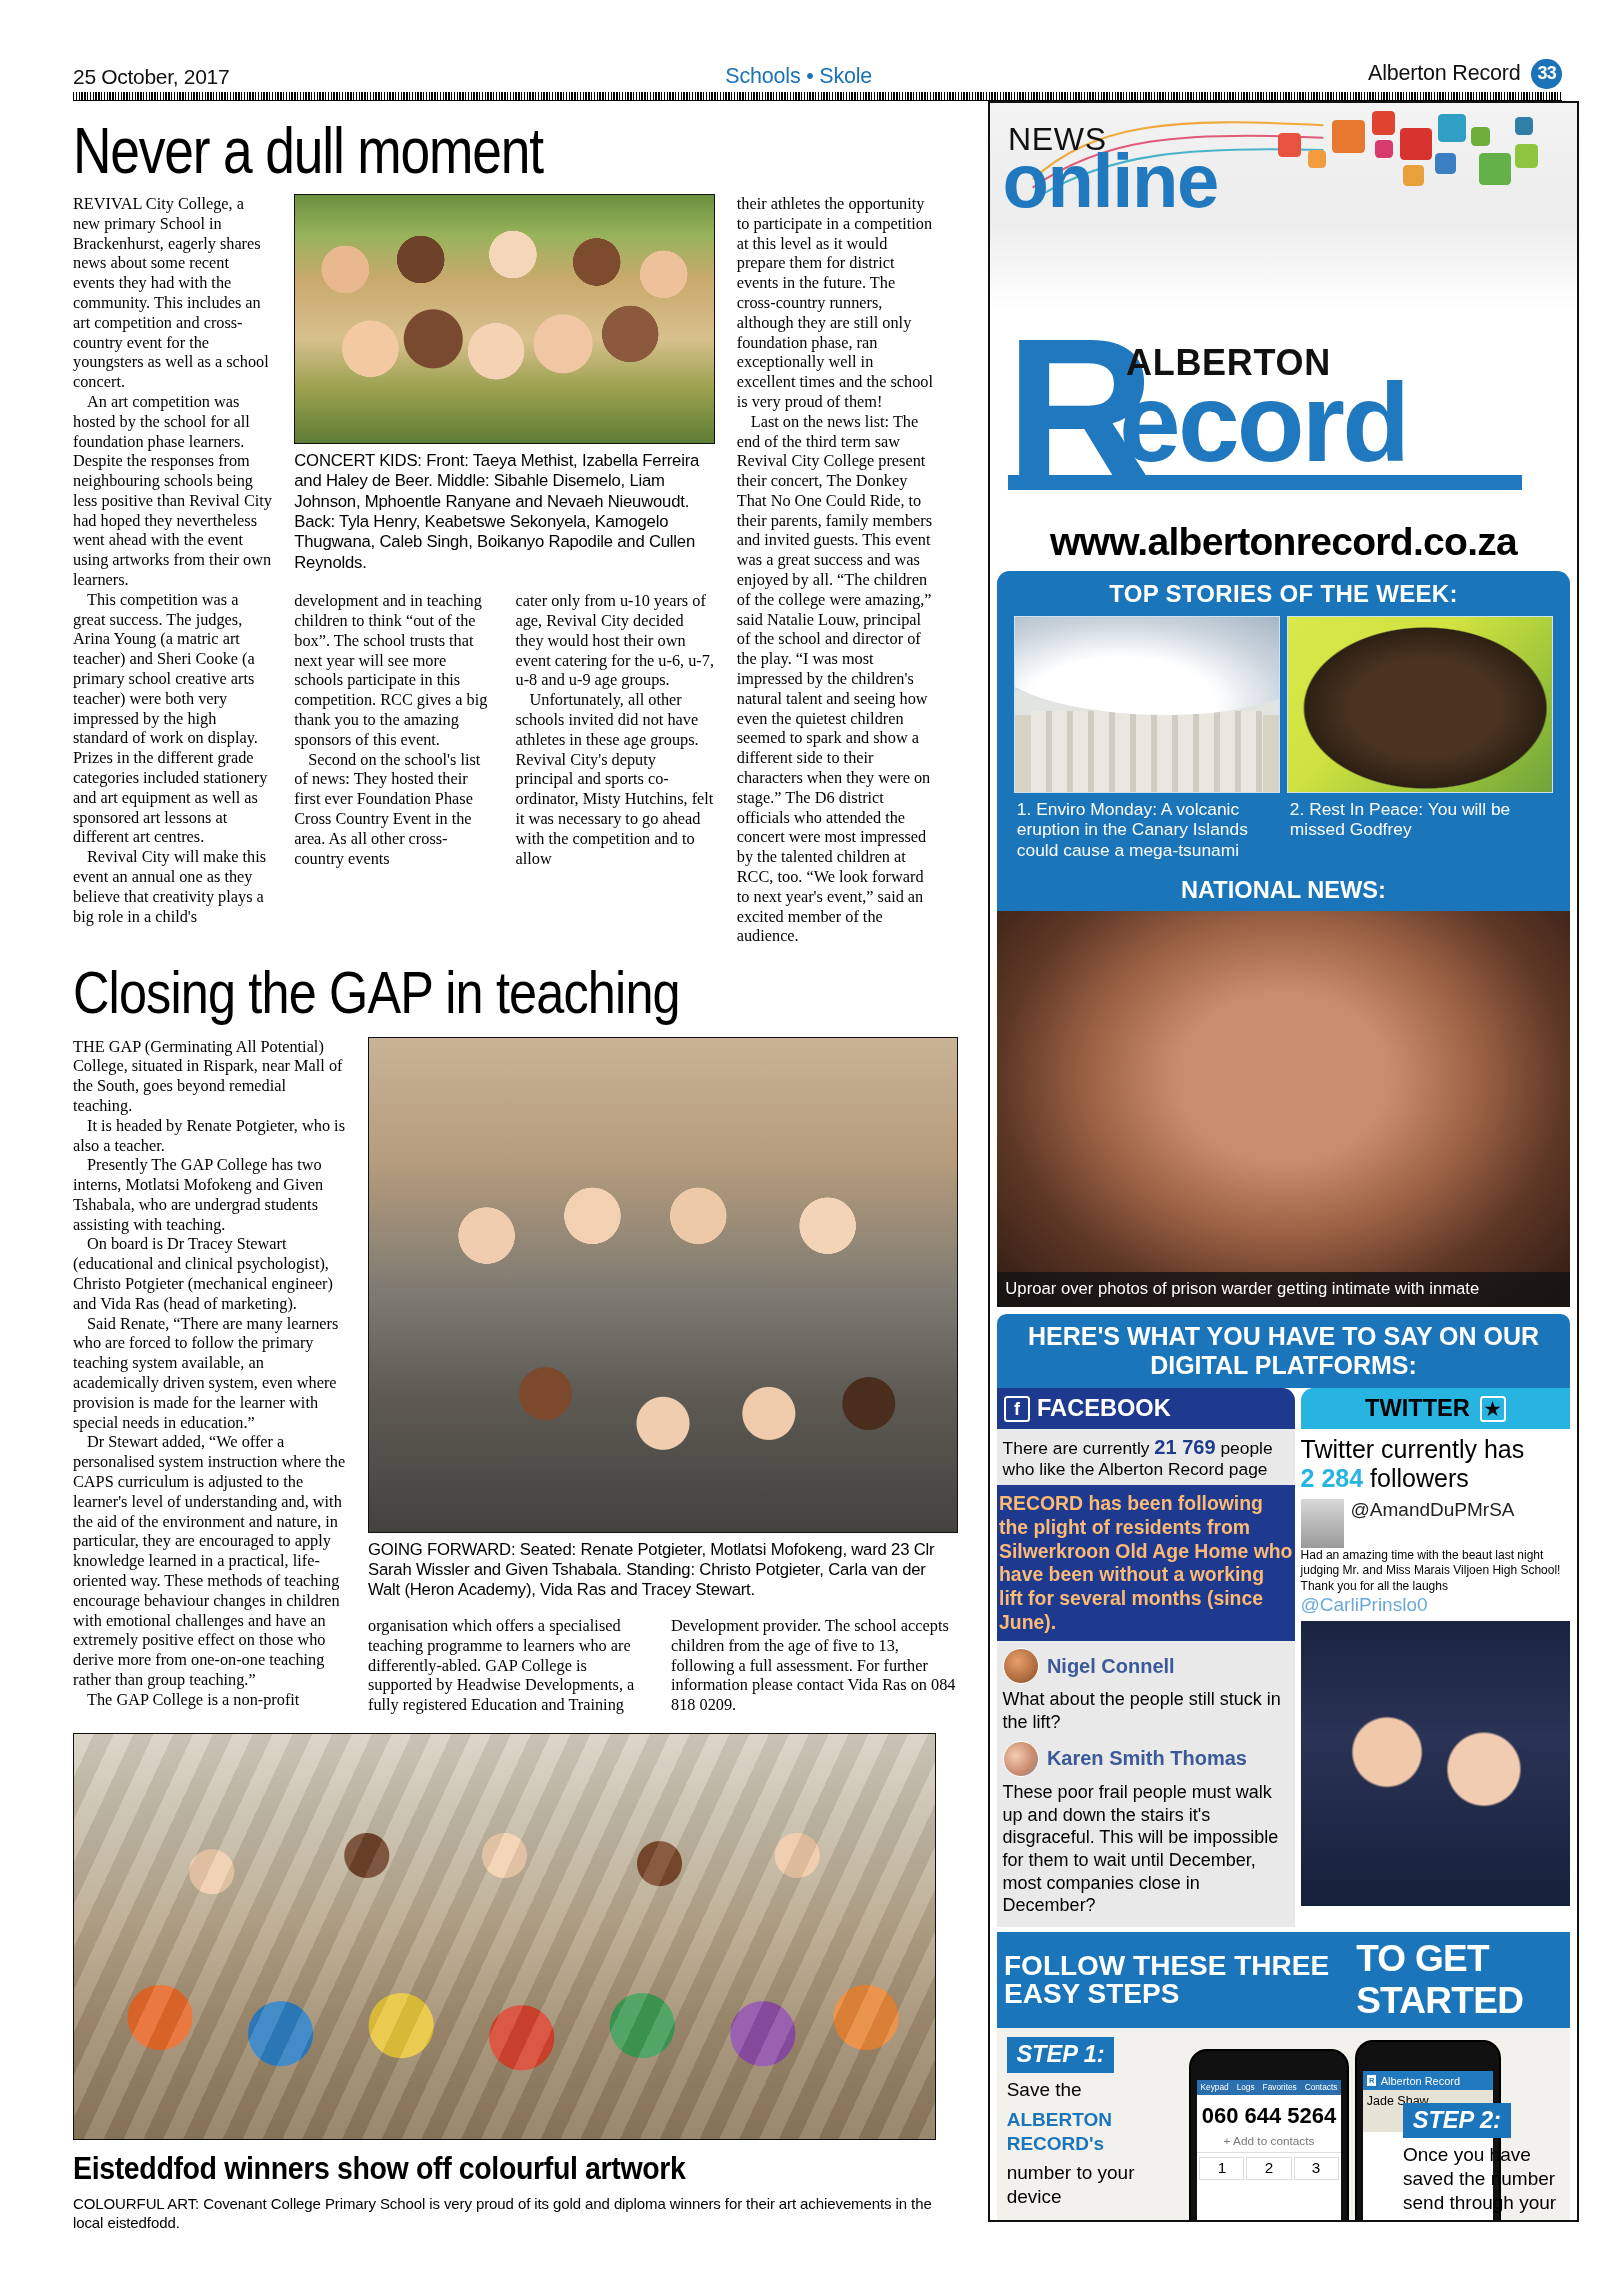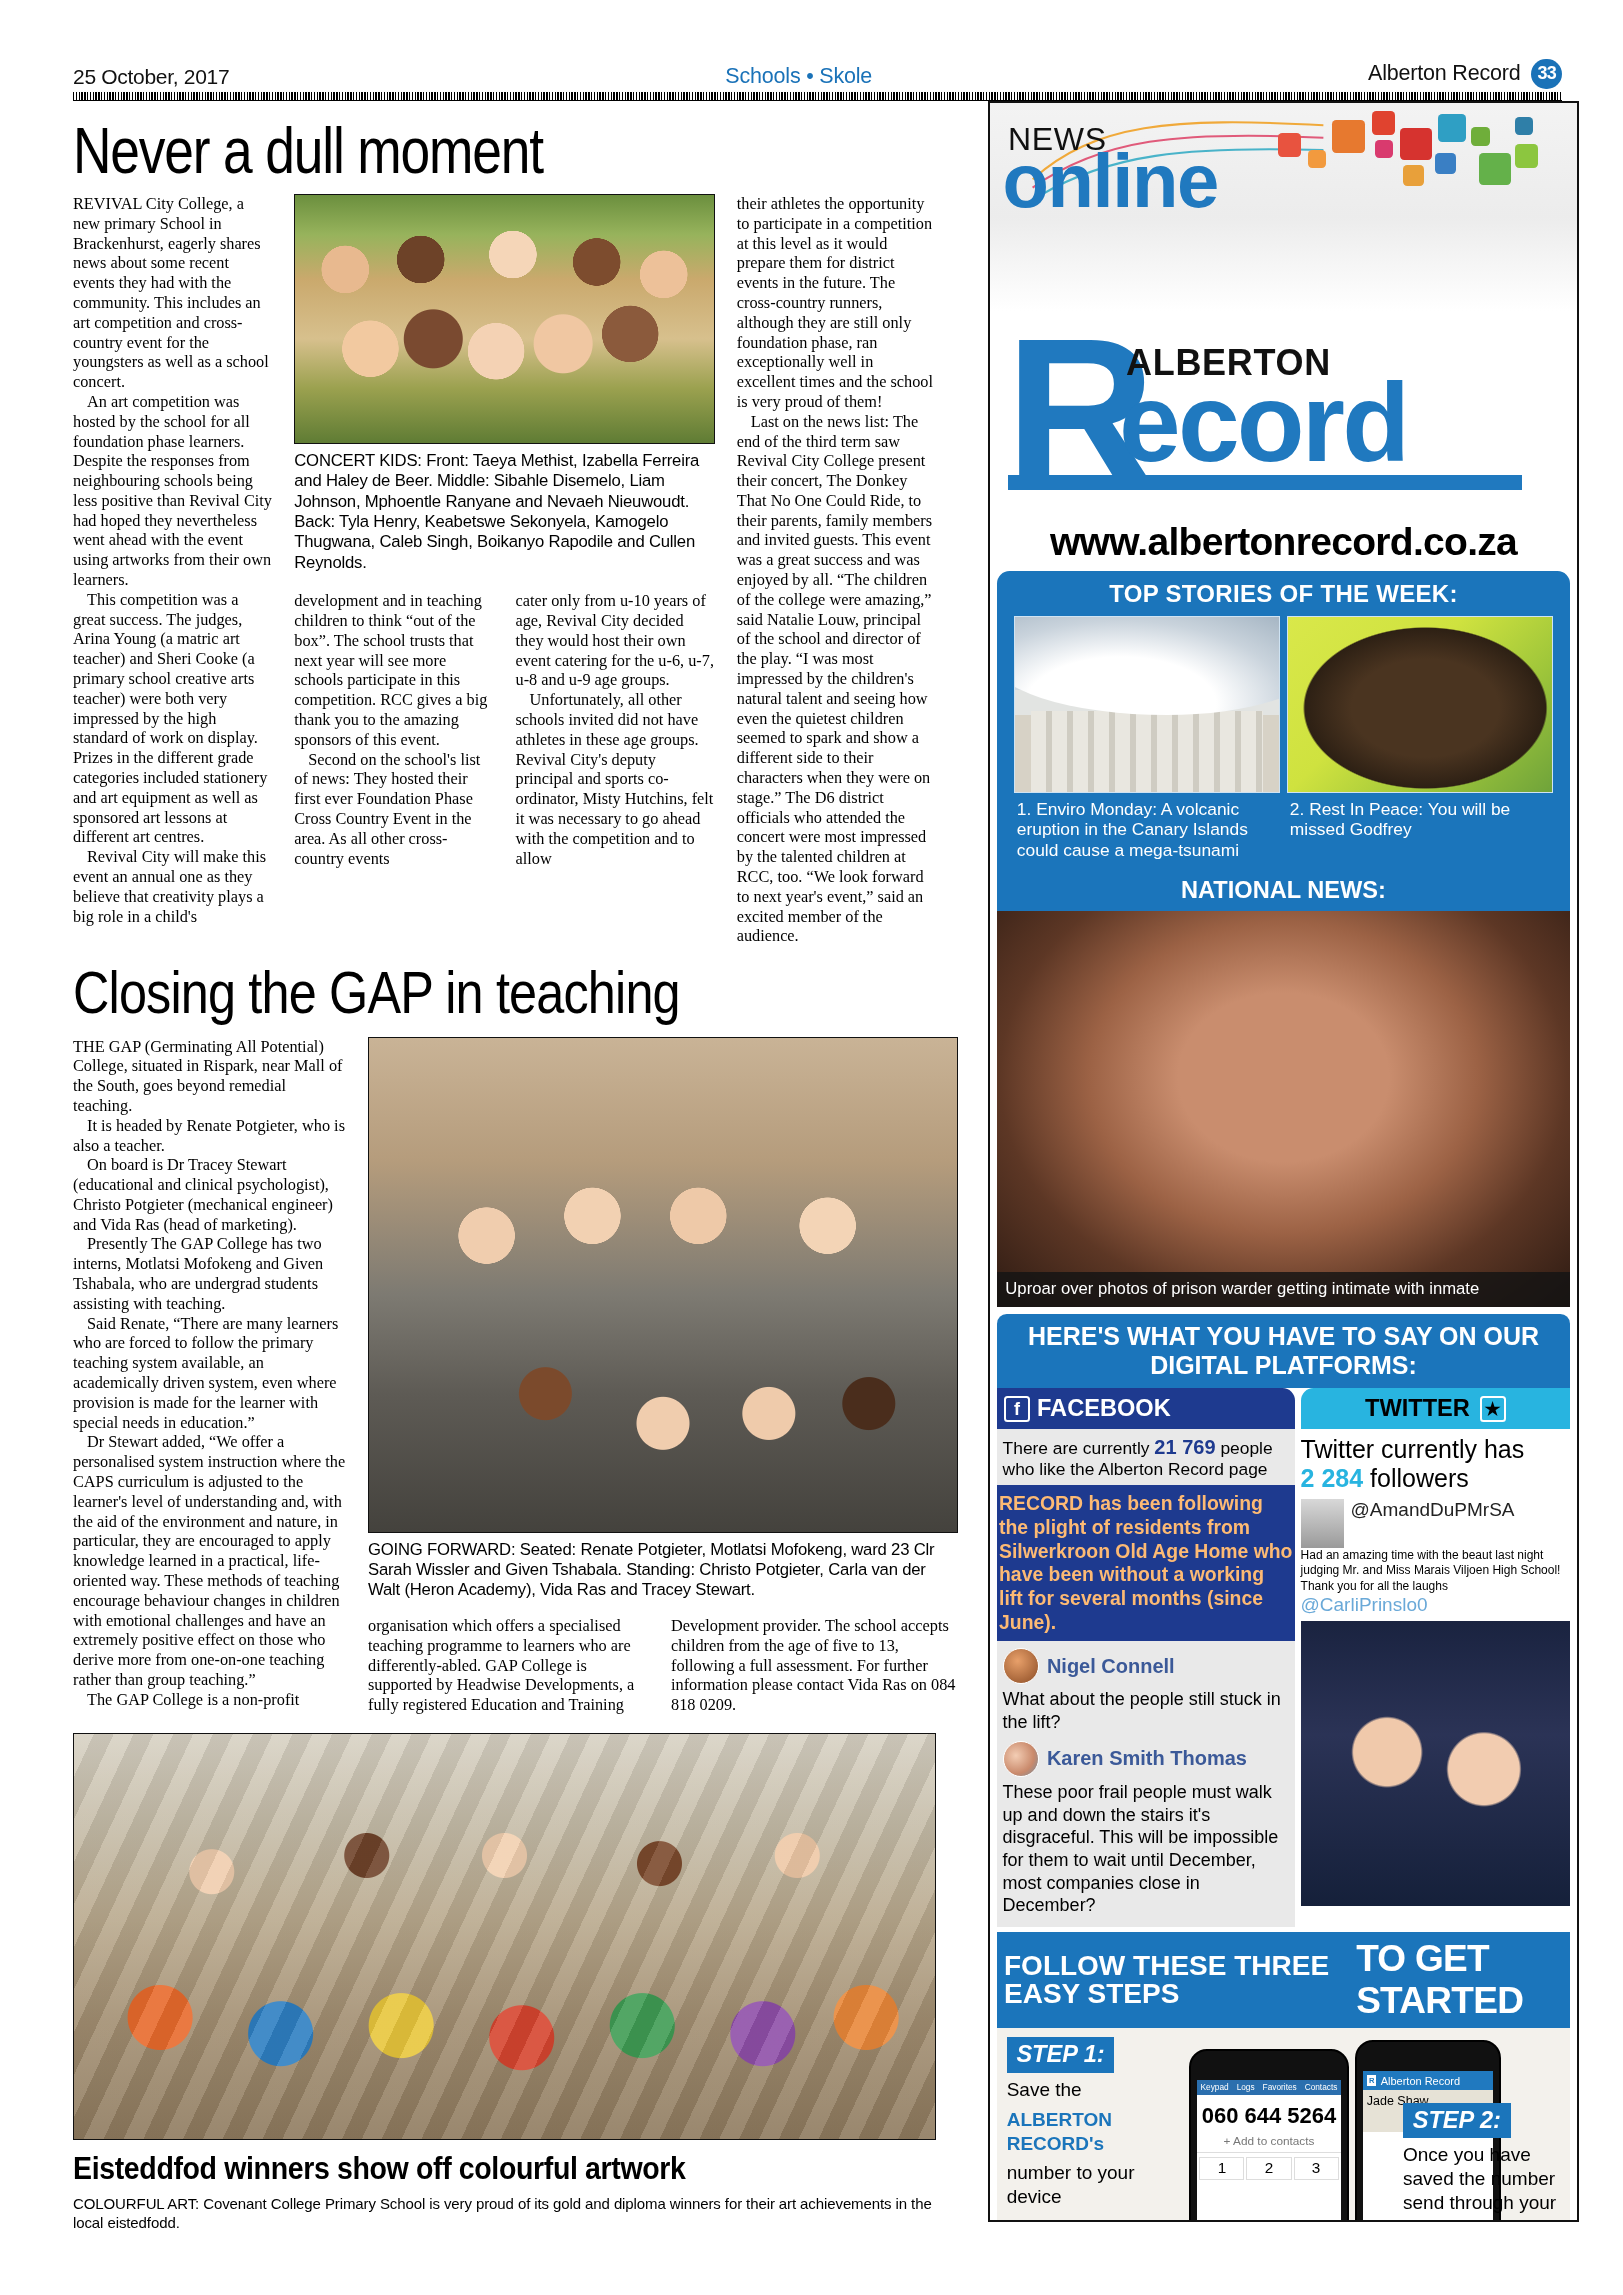--- a/index.html
+++ b/index.html
@@ -310,22 +310,22 @@
         <p>Last on the news list: The end of the third term saw Revival City College present their concert, The Donkey That No One Could Ride, to their parents, family members and invited guests. This event was a great success and was enjoyed by all. “The children of the college were amazing,” said Natalie Louw, principal of the school and director of the play. “I was most impressed by the children's natural talent and seeing how even the quietest children seemed to spark and show a different side to their characters when they were on stage.” The D6 district officials who attended the concert were most impressed by the talented children at RCC, too. “We look forward to next year's event,” said an excited member of the audience.</p>
       </div>
     </div>
 
     <h1 class="headline2" style="margin:18px 0 15.3px 0;">Closing the GAP in teaching</h1>
 
     <div style="display:grid;grid-template-columns:273px 590px;column-gap:22px;">
       <div class="bodytext">
         <p class="first">THE GAP (Germinating All Potential) College, situated in Rispark, near Mall of the South, goes beyond remedial teaching.</p>
         <p>It is headed by Renate Potgieter, who is also a teacher.</p>
+        <p>Presently The GAP College has two interns, Motlatsi Mofokeng and Given Tshabala, who are undergrad students assisting with teaching.</p>
         <p>On board is Dr Tracey Stewart (educational and clinical psychologist), Christo Potgieter (mechanical engineer) and Vida Ras (head of marketing).</p>
-        <p>Presently The GAP College has two interns, Motlatsi Mofokeng and Given Tshabala, who are undergrad students assisting with teaching.</p>
         <p>Said Renate, “There are many learners who are forced to follow the primary teaching system available, an academically driven system, even where provision is made for the learner with special needs in education.”</p>
         <p>Dr Stewart added, “We offer a personalised system instruction where the CAPS curriculum is adjusted to the learner's level of understanding and, with the aid of the environment and nature, in particular, they are encouraged to apply knowledge learned in a practical, life-oriented way. These methods of teaching encourage behaviour changes in children with emotional challenges and have an extremely positive effect on those who derive more from one-on-one teaching rather than group teaching.”</p>
         <p>The GAP College is a non-profit</p>
       </div>
       <div>
         <div class="photo ph-gap" style="height:496px;"></div>
         <div class="capt" style="padding-top:7px;">GOING FORWARD: Seated: Renate Potgieter, Motlatsi Mofokeng, ward 23 Clr Sarah Wissler and Given Tshabala. Standing: Christo Potgieter, Carla van der Walt (Heron Academy), Vida Ras and Tracey Stewart.</div>
         <div style="display:grid;grid-template-columns:1fr 1fr;column-gap:16px;padding-top:15.3px;">
           <div class="bodytext">
             <p class="first">organisation which offers a specialised teaching programme to learners who are differently-abled. GAP College is supported by Headwise Developments, a fully registered Education and Training</p>

